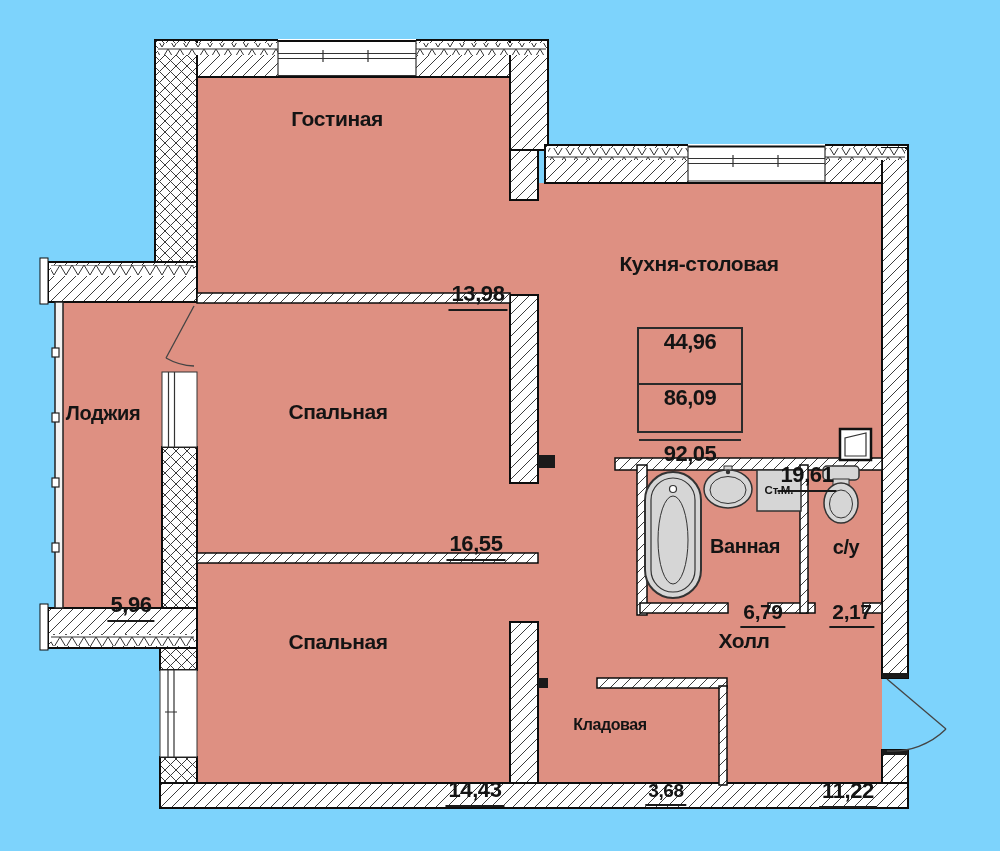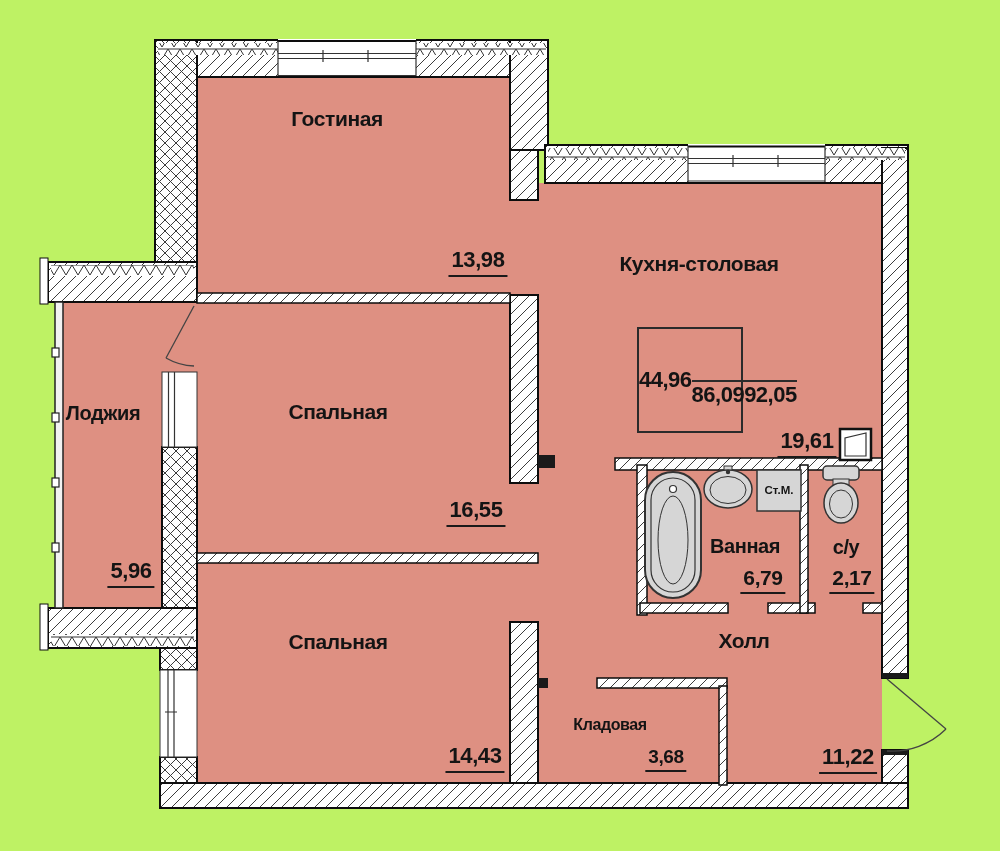--- a/index.html
+++ b/index.html
@@ -1,30 +1,30 @@
 <!DOCTYPE html>
 <html style="--room-fill: #de9082; --fixture-fill: #d6d6d6;"><head>
 <meta charset="utf-8">
 <style>
   html,body{margin:0;padding:0;background:#ffffff;}
-  .stage{position:relative;width:1000px;height:851px;background:#bef264;overflow:hidden;
+  .stage{position:relative;width:1000px;height:851px;background:#7dd3fc;overflow:hidden;
          font-family:"Liberation Sans",sans-serif;}
   .roomfill{fill:var(--room-fill,#de9082);}
   .fixfill{fill:var(--fixture-fill,#d6d6d6);}
   .lbl{position:absolute;transform:translate(-50%,-50%);font-weight:700;color:#141414;
        white-space:nowrap;letter-spacing:-0.4px;}
   .name{font-size:21px;}
-  .area{font-size:22px;border-bottom:2px solid #1a1a1a;padding:0 3px 2px;}
+  .area{font-size:22px;border-bottom:2px solid #1a1a1a;padding:0 3px 2px;margin-top:34px;}
   .small{font-size:11.5px;letter-spacing:0;border:none;}
   .unitbox{position:absolute;left:637px;top:327px;width:106px;height:106px;
            border:2px solid #2b2b2b;display:flex;box-sizing:border-box;background:transparent;}
   .unit-code{width:34px;display:flex;align-items:center;justify-content:center;
              font-weight:700;font-size:25px;letter-spacing:-1px;color:#141414;
              border-right:2px solid #2b2b2b;}
-  .unit-vals{flex:1;display:flex;flex-direction:row;align-items:center;}
+  .unit-vals{flex:1;display:flex;flex-direction:column;}
   .uv{flex:1;display:flex;align-items:center;justify-content:center;
       font-weight:700;font-size:22px;letter-spacing:-0.5px;color:#141414;}
   .uv + .uv{border-top:2px solid #2b2b2b;margin-top:28px;}
 </style>
 </head>
 <body>
 
 <div class="stage">
 
 <svg width="1000" height="851" viewBox="0 0 1000 851">

